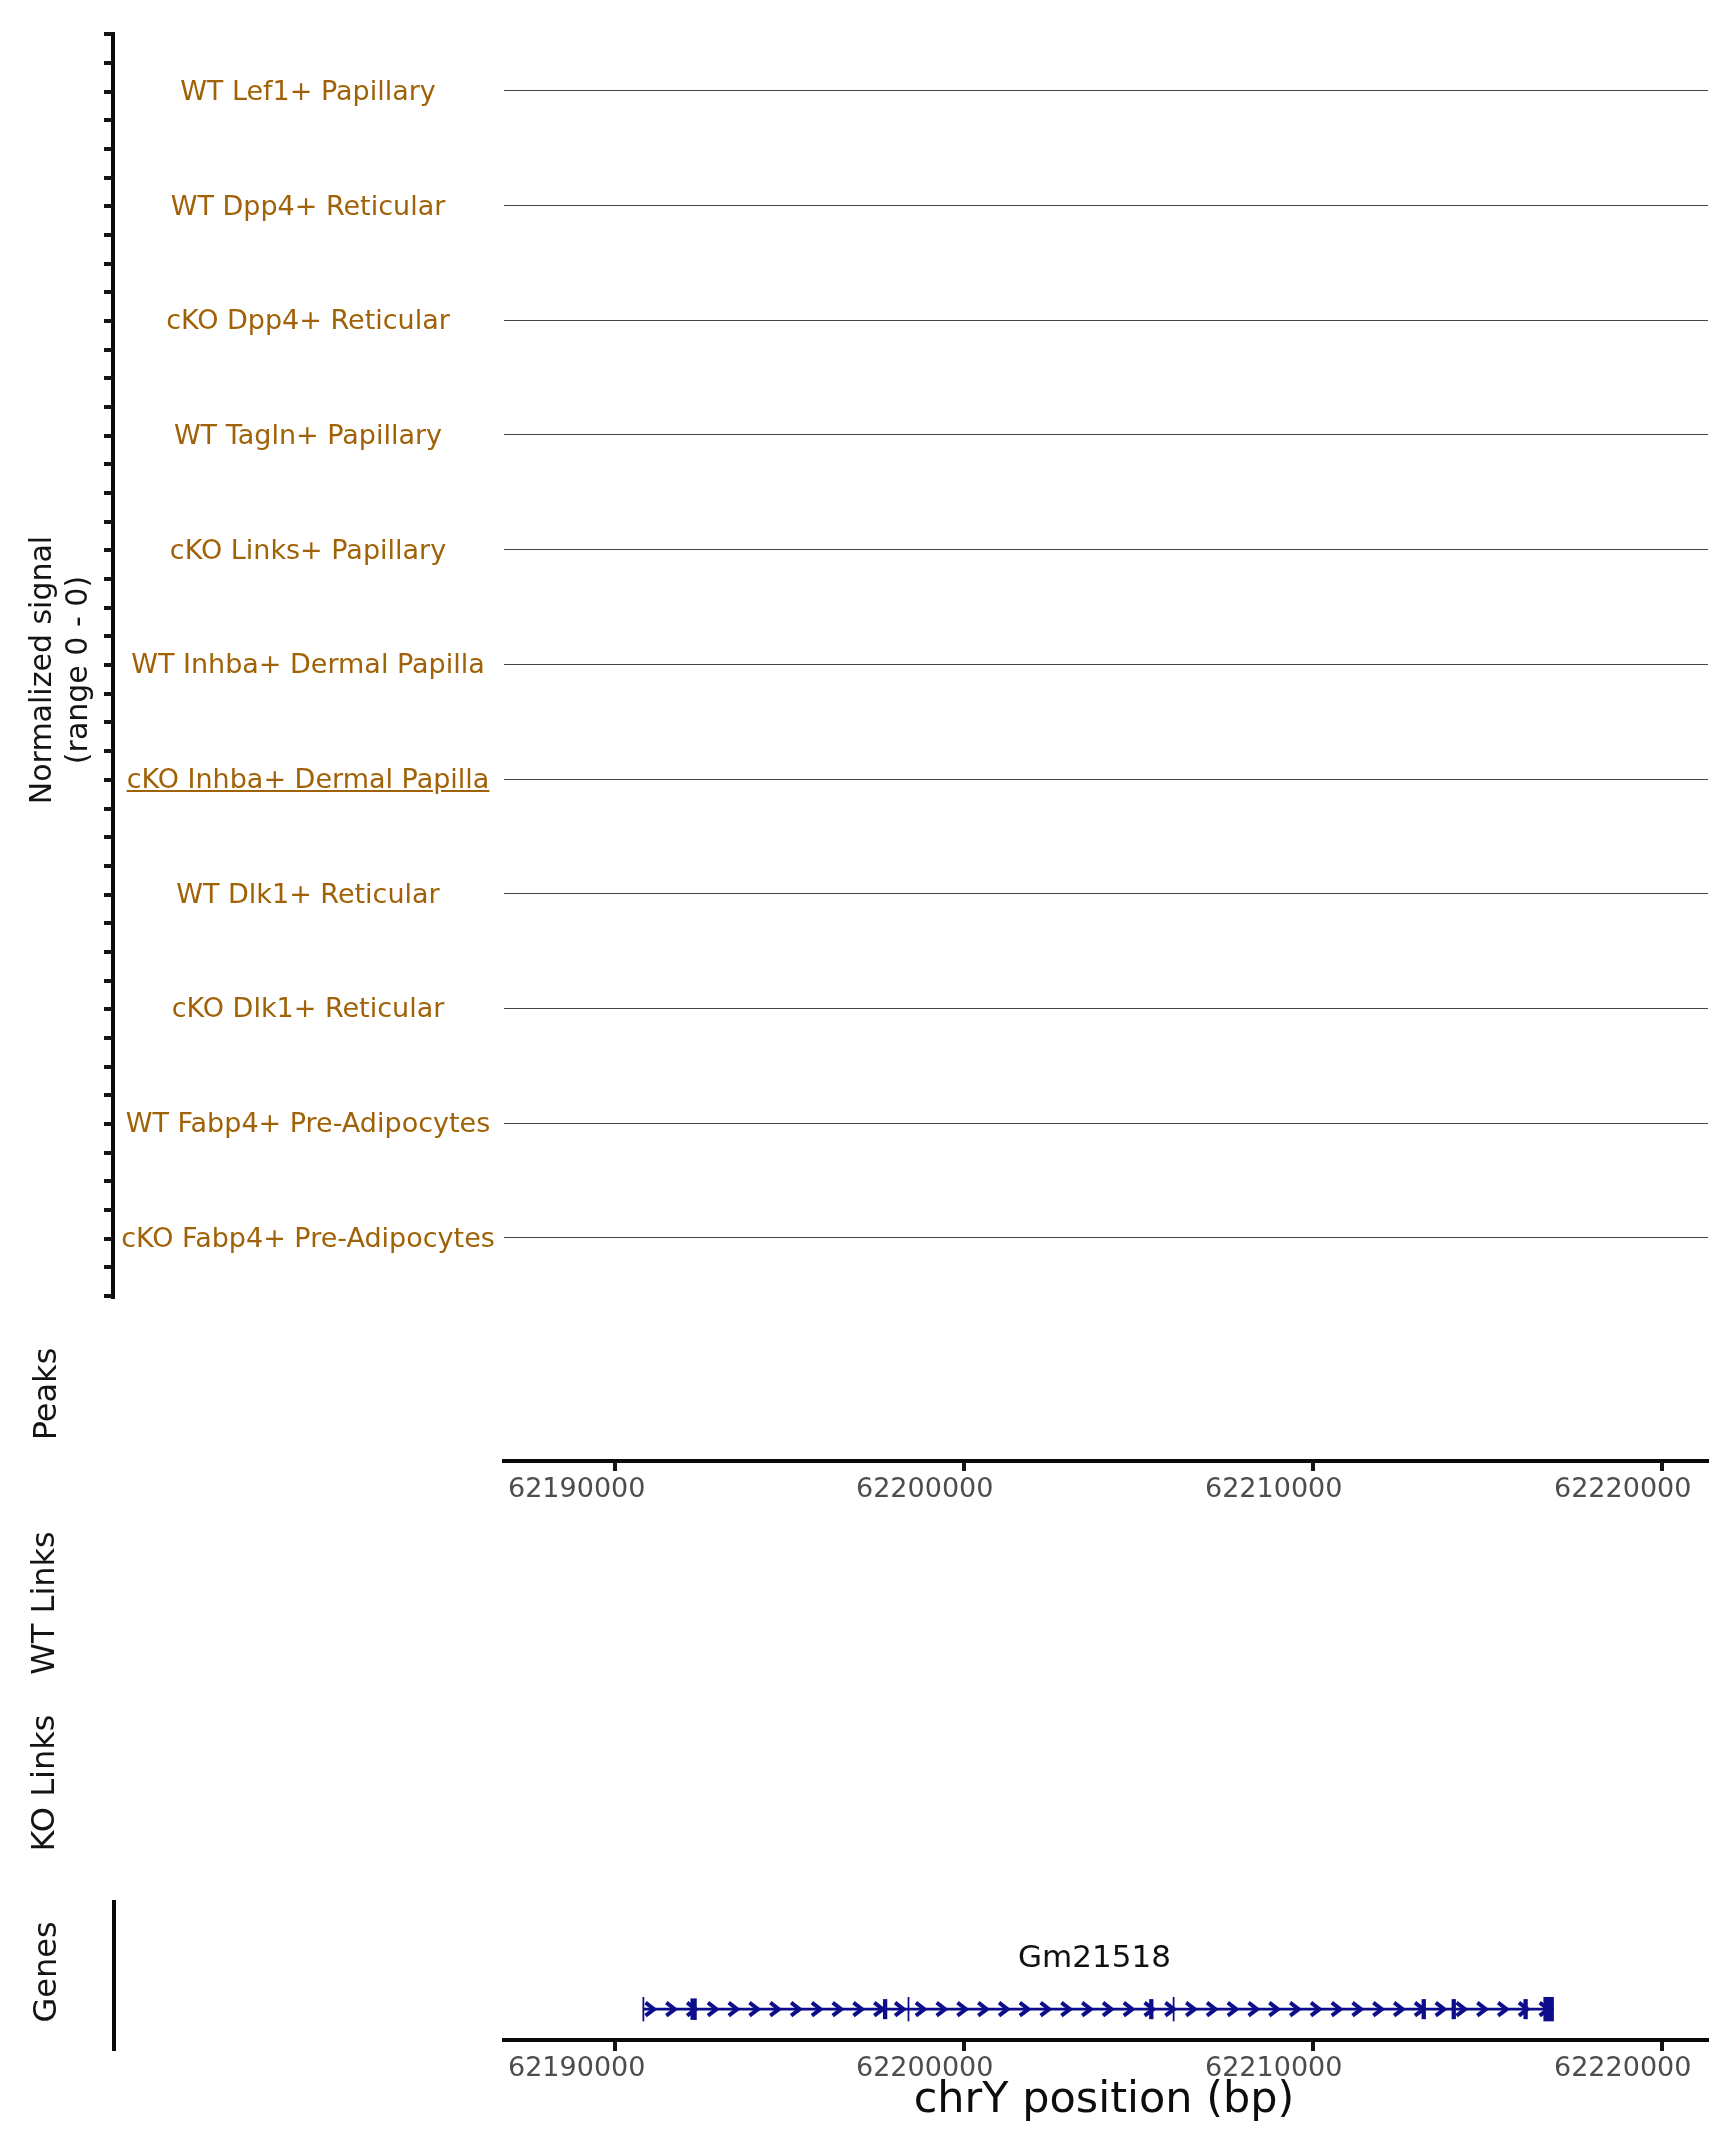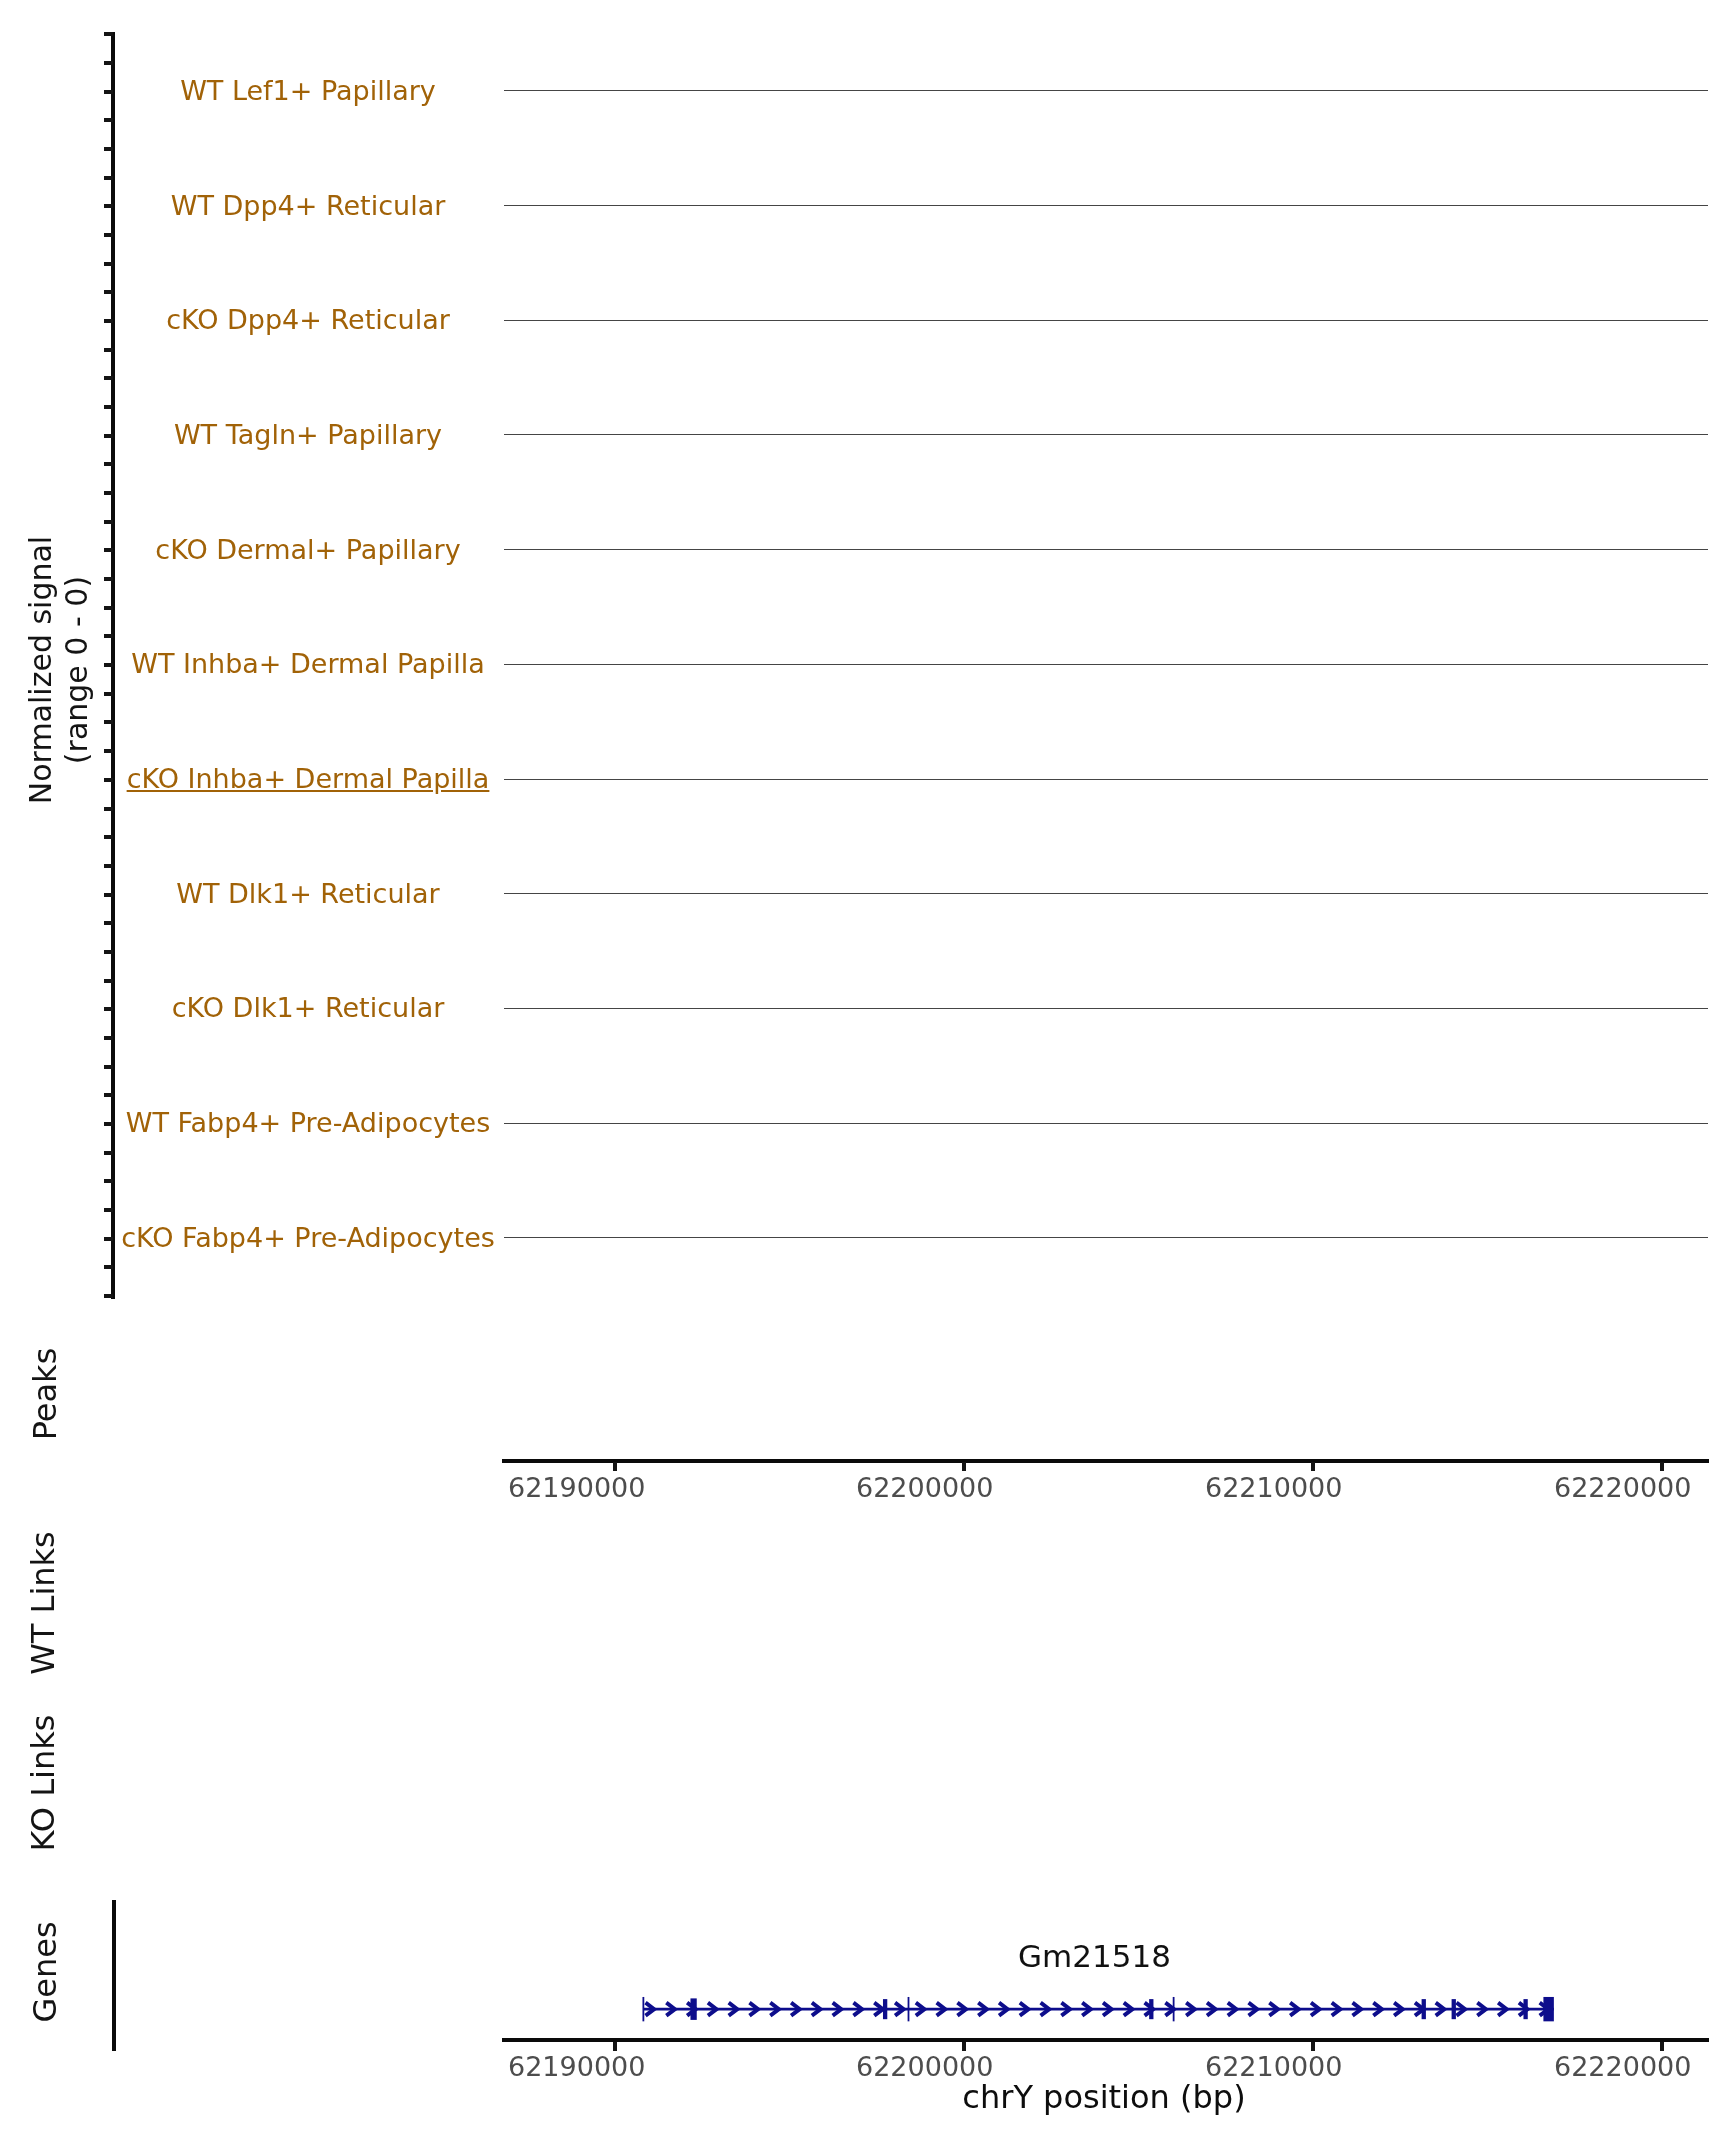--- a/index.html
+++ b/index.html
@@ -29,21 +29,21 @@
     white-space:nowrap;font-size:32px;color:#141414;
   }
   
   .gaxis-line{position:absolute;left:502px;width:1207px;height:3.6px;background:#0a0a0a;}
   .gaxis-tick{position:absolute;width:3.6px;height:8.6px;background:#141414;}
   .gaxis-ticklabel{
     position:absolute;width:215px;text-align:left;font-size:27px;line-height:32px;color:#4d4d4d;white-space:nowrap;
   }
   .xlabel{
     position:absolute;left:817px;top:2080px;width:574px;text-align:center;
-    font-size:32px;line-height:34px;color:#0d0d0d;
+    font-size:43px;line-height:34px;color:#0d0d0d;
   }
   
   .genes-bracket{left:112px;top:1900px;width:3.6px;height:151px;background:#0a0a0a;}
   .gene-name{
     position:absolute;left:987px;top:1940px;width:215px;text-align:center;
     font-size:31px;line-height:32px;color:#111;white-space:nowrap;
   }
   .gene-svg{position:absolute;left:495px;top:1971px;}
 </style>
 </head>
@@ -108,21 +108,21 @@
 
   <div id="tracks">
       <div class="track-label" style="top: 74px;">WT Lef1+ Papillary</div>
       <div class="track-line" style="top: 90px; background: rgb(69, 69, 69);"></div>
       <div class="track-label" style="top: 189px;">WT Dpp4+ Reticular</div>
       <div class="track-line" style="top: 205px; background: rgb(69, 69, 69);"></div>
       <div class="track-label" style="top: 303px;">cKO Dpp4+ Reticular</div>
       <div class="track-line" style="top: 320px; background: rgb(69, 69, 69);"></div>
       <div class="track-label" style="top: 418px;">WT Tagln+ Papillary</div>
       <div class="track-line" style="top: 434px; background: rgb(69, 69, 69);"></div>
-      <div class="track-label" style="top: 533px;">cKO Dermal+ Papillary</div>
+      <div class="track-label" style="top: 533px;">cKO Links+ Papillary</div>
       <div class="track-line" style="top: 549px; background: rgb(69, 69, 69);"></div>
       <div class="track-label" style="top: 647px;">WT Inhba+ Dermal Papilla</div>
       <div class="track-line" style="top: 664px; background: rgb(69, 69, 69);"></div>
       <div class="track-label" style="top: 762px; text-decoration: underline;">cKO Inhba+ Dermal Papilla</div>
       <div class="track-line" style="top: 779px; background: rgb(69, 69, 69);"></div>
       <div class="track-label" style="top: 877px;">WT Dlk1+ Reticular</div>
       <div class="track-line" style="top: 893px; background: rgb(69, 69, 69);"></div>
       <div class="track-label" style="top: 991px;">cKO Dlk1+ Reticular</div>
       <div class="track-line" style="top: 1008px; background: rgb(69, 69, 69);"></div>
       <div class="track-label" style="top: 1106px;">WT Fabp4+ Pre-Adipocytes</div>

